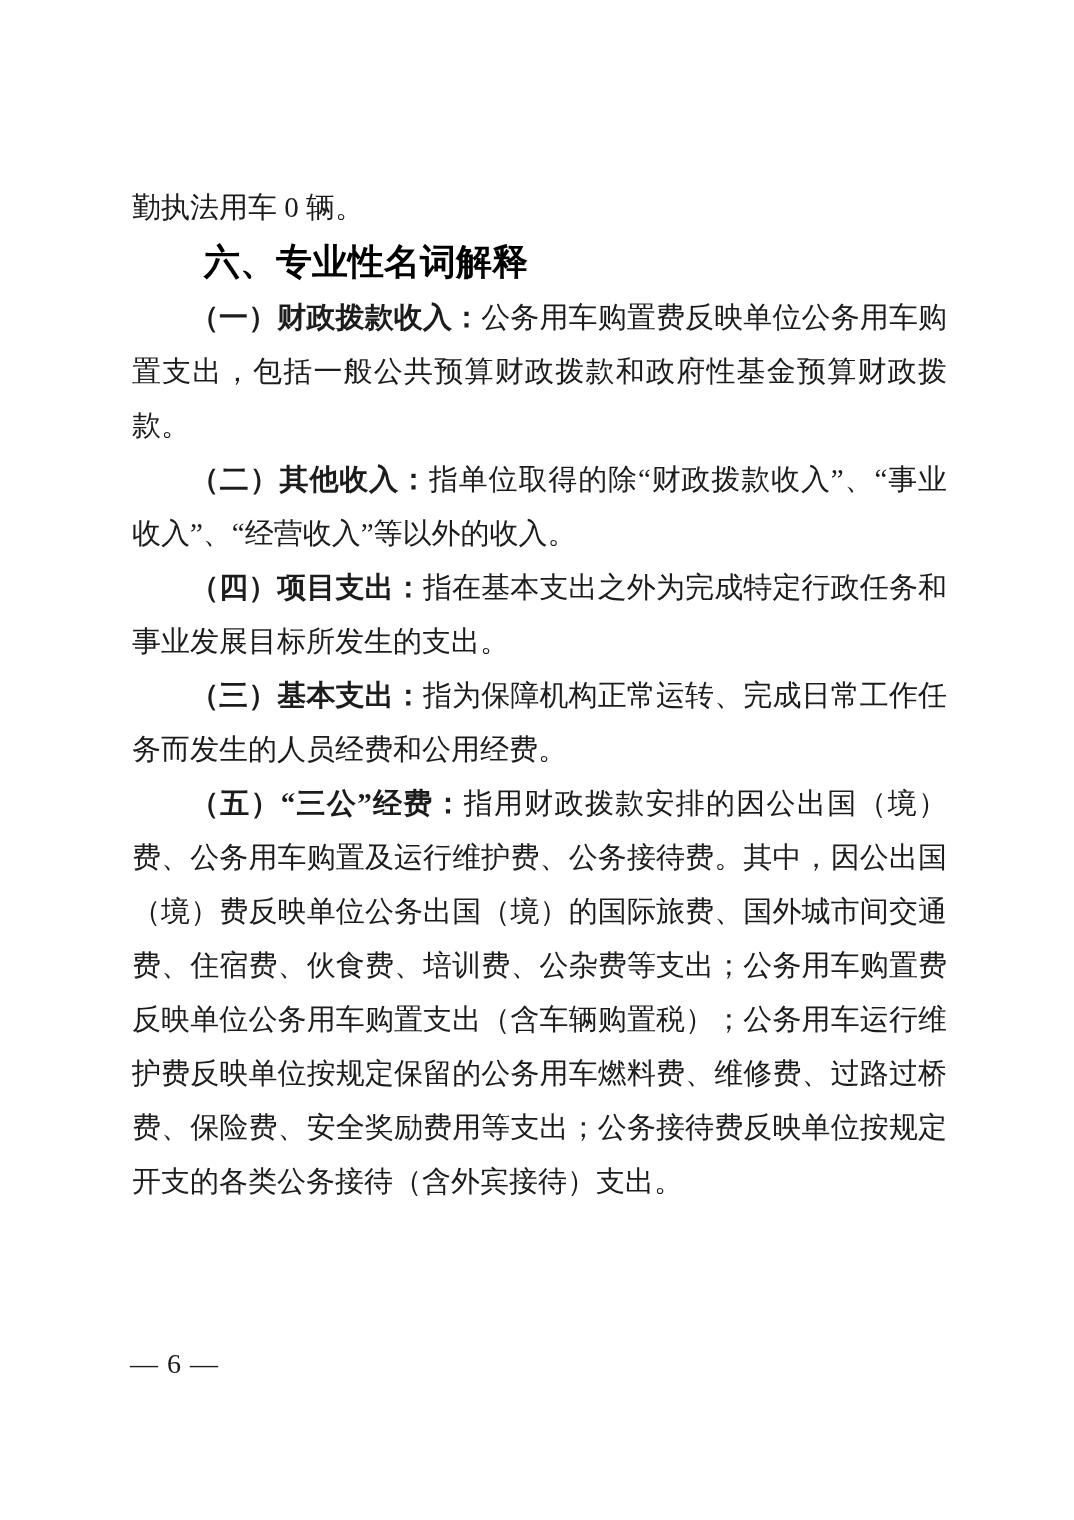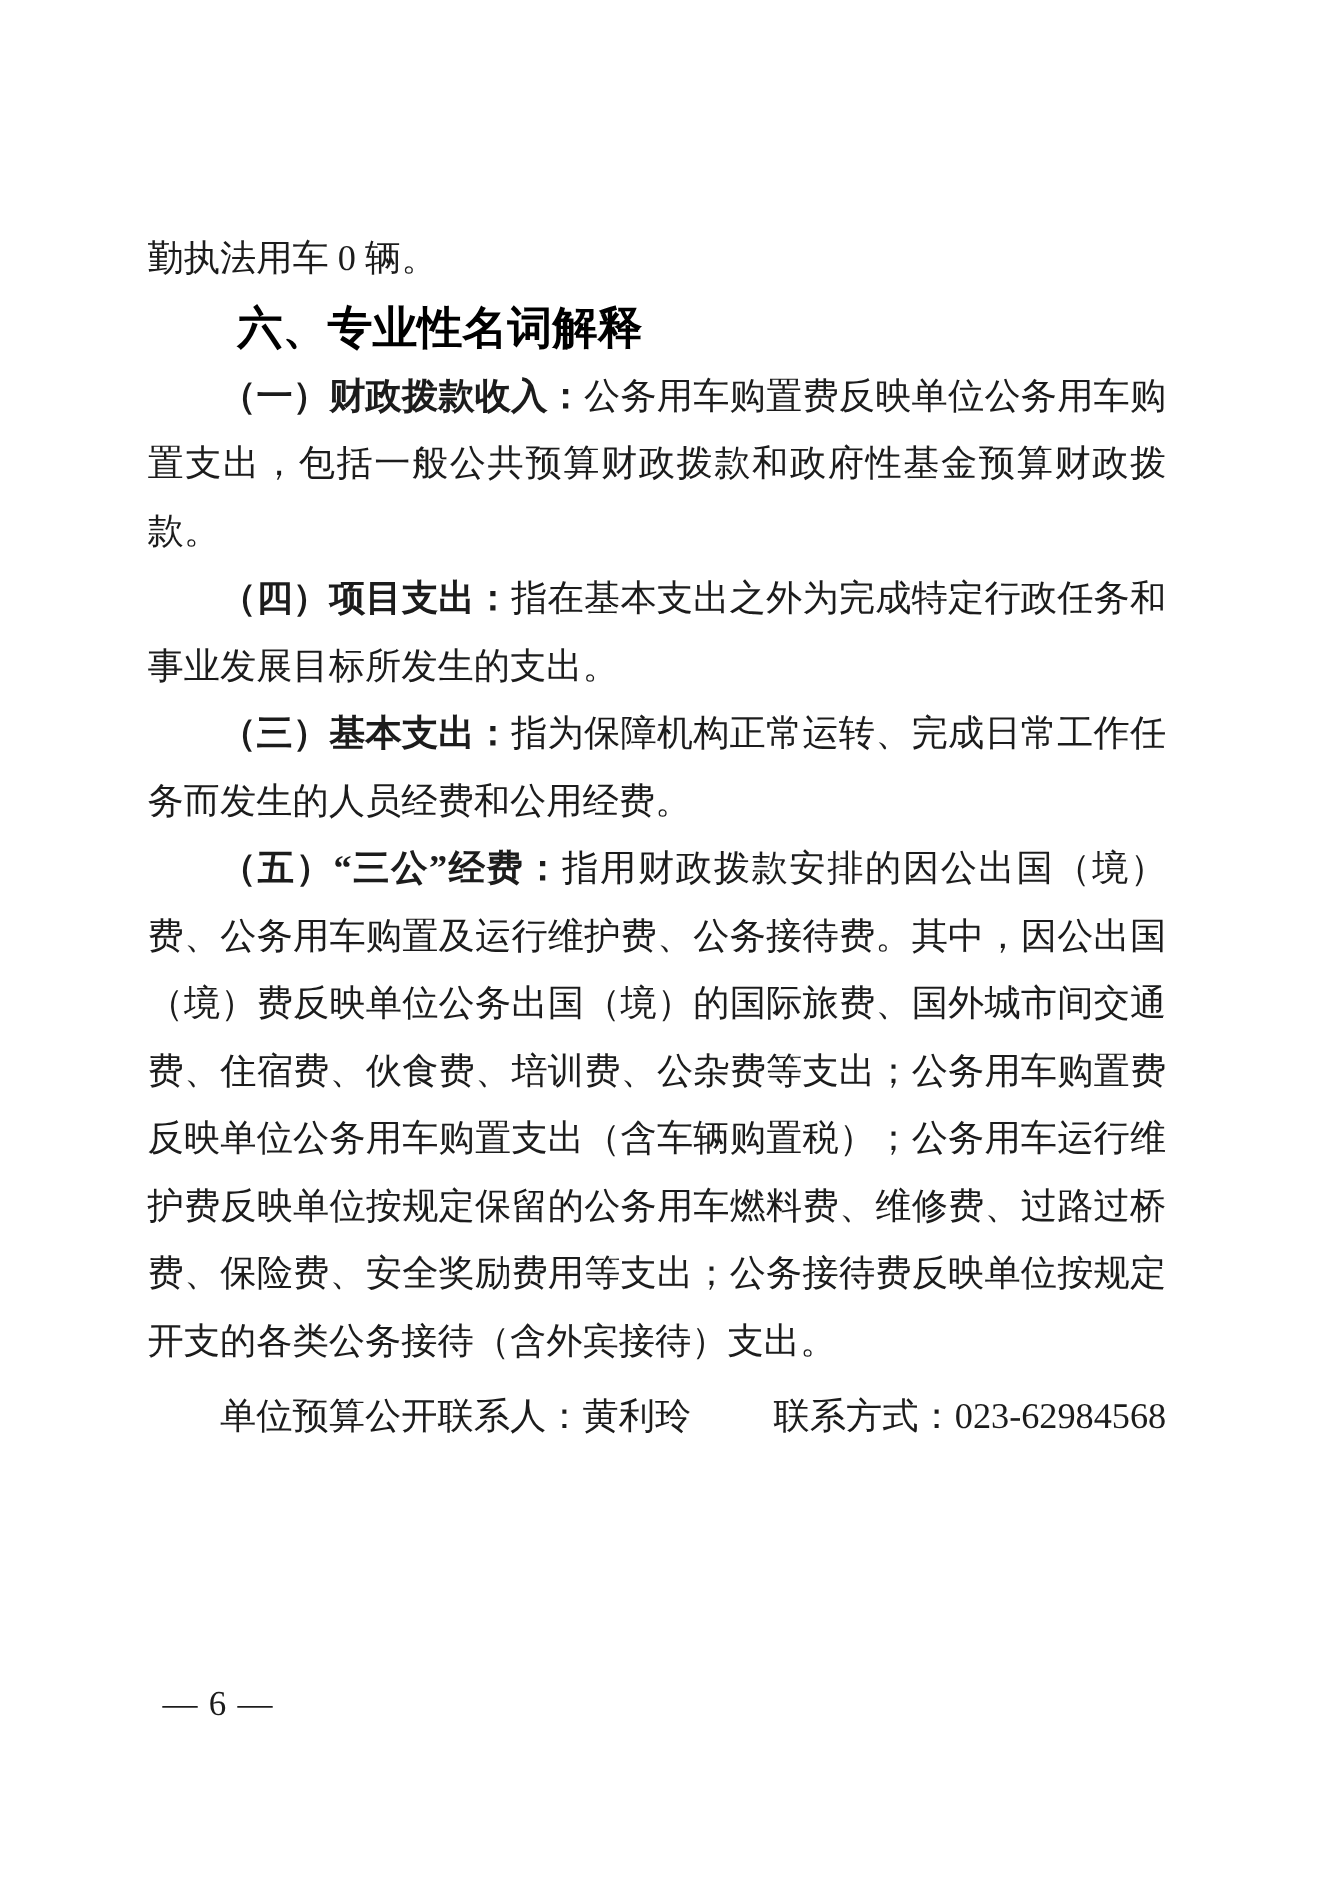--- a/index.html
+++ b/index.html
@@ -10,21 +10,21 @@
     width: 1074px;
     height: 1520px;
     background: #ffffff;
     color: #1c1c1c;
     font-family: "Liberation Serif", "DejaVu Serif", serif;
     position: relative;
     overflow: hidden;
   }
   .content {
     position: absolute;
-    left: 118px;
+    left: 132px;
     top: 180px;
     width: 815px;
   }
   .para {
     margin: 0;
     font-size: 29px;
     line-height: 54px;
     text-align: justify;
     text-justify: inter-character;
     text-indent: 2em;
@@ -71,33 +71,32 @@
 <div class="content">
 
   <p class="para no-indent">勤执法用车 0 辆。</p>
 
   <p class="heading">六、专业性名词解释</p>
 
   <p class="para">
     <span class="term">（一）财政拨款收入：</span><span>公务用车购置费反映单位公务用车购置支出，包括一般公共预算财政拨款和政府性基金预算财政拨款。</span>
   </p>
 
+  <p class="para">
+    <span class="term">（二）其他收入：</span><span>指单位取得的除“财政拨款收入”、“事业收入”、“经营收入”等以外的收入。</span>
+  </p>
 
   <p class="para">
     <span class="term">（四）项目支出：</span><span>指在基本支出之外为完成特定行政任务和事业发展目标所发生的支出。</span>
   </p>
 
   <p class="para">
     <span class="term">（三）基本支出：</span><span>指为保障机构正常运转、完成日常工作任务而发生的人员经费和公用经费。</span>
   </p>
 
   <p class="para">
     <span class="term">（五）“三公”经费：</span><span>指用财政拨款安排的因公出国（境）费、公务用车购置及运行维护费、公务接待费。其中，因公出国（境）费反映单位公务出国（境）的国际旅费、国外城市间交通费、住宿费、伙食费、培训费、公杂费等支出；公务用车购置费反映单位公务用车购置支出（含车辆购置税）；公务用车运行维护费反映单位按规定保留的公务用车燃料费、维修费、过路过桥费、保险费、安全奖励费用等支出；公务接待费反映单位按规定开支的各类公务接待（含外宾接待）支出。</span>
   </p>
 
-  <p class="para contact-line">
-    <span><span>单位预算公开联系人：</span><span>黄利玲</span></span>
-    <span><span>联系方式：</span><span>023-62984568</span></span>
-  </p>
 
 </div>
 
 <div class="page-footer">— 6 —</div>
 
 </body></html>

